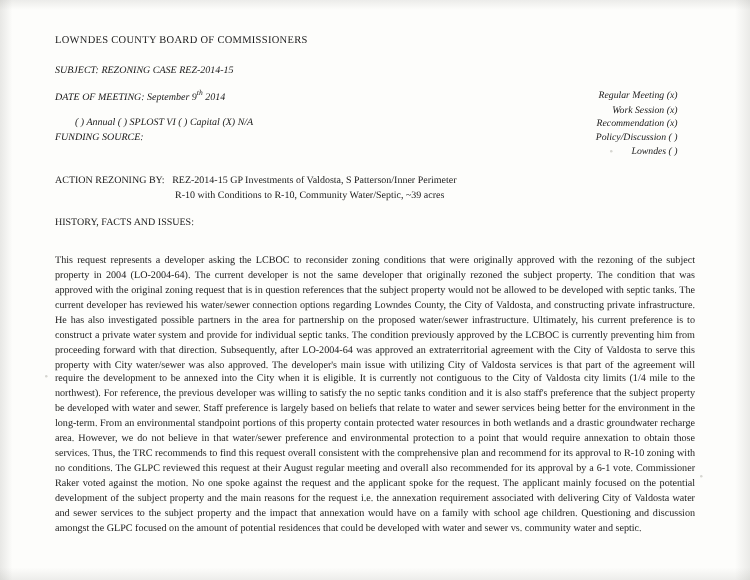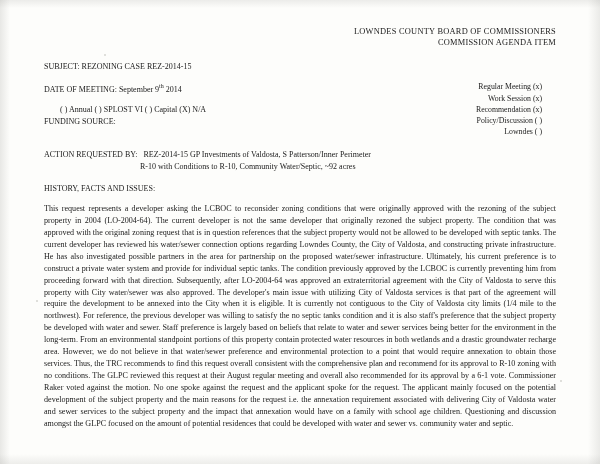--- a/index.html
+++ b/index.html
@@ -52,32 +52,33 @@
     pointer-events: none;
   }
   .speck {
     position: absolute;
     background: rgba(140,140,130,0.35);
     border-radius: 50%;
     pointer-events: none;
   }
 
   .doc-title {
-    text-align: right;
+    text-align: left;
     font-size: 8.4px;
     letter-spacing: 0.25px;
     line-height: 11px;
     margin: 0 0 2px 0;
   }
   .doc-title div { white-space: nowrap; }
 
   .meta {
     margin-top: 13px;
     font-size: 8px;
     line-height: 11.4px;
+    font-style: italic;
   }
   .meta-line {
     display: block;
     white-space: nowrap;
   }
   .meta-row {
     display: flex;
     justify-content: space-between;
     align-items: flex-start;
   }
@@ -106,21 +107,21 @@
     white-space: nowrap;
   }
   .action-label { }
 
   .history {
     margin-top: 12px;
     font-size: 8px;
   }
 
   .body-text {
-    margin-top: 10px;
+    margin-top: 20px;
     font-size: 8.1px;
     line-height: 11.9px;
     text-align: justify;
     text-justify: inter-word;
     hyphens: none;
   }
 
   sup { font-size: 6px; vertical-align: super; }
 </style>
 </head>
@@ -132,21 +133,20 @@
   <div class="scan-edge-right"></div>
   <div class="scan-edge-top"></div>
   <div class="scan-edge-bottom"></div>
   <div class="speck" style="left:104px; top:54px; width:2px; height:2px;"></div>
   <div class="speck" style="left:488px; top:120px; width:2px; height:2px;"></div>
   <div class="speck" style="left:36px; top:300px; width:2px; height:2px;"></div>
   <div class="speck" style="left:560px; top:380px; width:2px; height:2px;"></div>
 
   <div class="doc-title">
     <div>LOWNDES COUNTY BOARD OF COMMISSIONERS</div>
-    <div>COMMISSION AGENDA ITEM</div>
   </div>
 
   <div class="meta">
     <span class="meta-line">SUBJECT:  REZONING CASE REZ-2014-15</span>
     <div style="height:9px;"></div>
     <div class="meta-row">
       <div class="meta-left">
         <span class="meta-line"><span>DATE OF MEETING: September 9</span><sup>th</sup><span> 2014</span></span>
         <div style="height:9px;"></div>
         <span class="meta-line indent-1">(  ) Annual      (  ) SPLOST VI    (  ) Capital     (X)  N/A</span>
@@ -156,21 +156,21 @@
         <span class="meta-line">Regular Meeting (x)</span>
         <span class="meta-line">Work Session (x)</span>
         <span class="meta-line">Recommendation (x)</span>
         <span class="meta-line">Policy/Discussion (  )</span>
         <span class="meta-line">Lowndes (  )</span>
       </div>
     </div>
   </div>
 
   <div class="action">
-    <div class="action-head"><span class="action-label">ACTION REQUESTED BY:</span>&nbsp;&nbsp;&nbsp;<span>REZ-2014-15 GP Investments of Valdosta, S Patterson/Inner Perimeter</span></div>
-    <div class="action-sub">R-10 with Conditions to R-10, Community Water/Septic, ~92 acres</div>
+    <div class="action-head"><span class="action-label">ACTION REZONING BY:</span>&nbsp;&nbsp;&nbsp;<span>REZ-2014-15 GP Investments of Valdosta, S Patterson/Inner Perimeter</span></div>
+    <div class="action-sub">R-10 with Conditions to R-10, Community Water/Septic, ~39 acres</div>
   </div>
 
   <div class="history">HISTORY, FACTS AND ISSUES:</div>
 
   <div class="body-text">This request represents a developer asking the LCBOC to reconsider zoning conditions that were originally approved with the rezoning of the subject property in 2004 (LO-2004-64).  The current developer is not the same developer that originally rezoned the subject property.  The condition that was approved with the original zoning request that is in question references that the subject property would not be allowed to be developed with septic tanks.  The current developer has reviewed his water/sewer connection options regarding Lowndes County, the City of Valdosta, and constructing private infrastructure.  He has also investigated possible partners in the area for partnership on the proposed water/sewer infrastructure.  Ultimately, his current preference is to construct a private water system and provide for individual septic tanks.  The condition previously approved by the LCBOC is currently preventing him from proceeding forward with that direction.  Subsequently, after LO-2004-64 was approved an extraterritorial agreement with the City of Valdosta to serve this property with City water/sewer was also approved.  The developer's main issue with utilizing City of Valdosta services is that part of the agreement will require the development to be annexed into the City when it is eligible.  It is currently not contiguous to the City of Valdosta city limits (1/4 mile to the northwest).  For reference, the previous developer was willing to satisfy the no septic tanks condition and it is also staff's preference that the subject property be developed with water and sewer.  Staff preference is largely based on beliefs that relate to water and sewer services being better for the environment in the long-term.  From an environmental standpoint portions of this property contain protected water resources in both wetlands and a drastic groundwater recharge area.  However, we do not believe in that water/sewer preference and environmental protection to a point that would require annexation to obtain those services.  Thus, the TRC recommends to find this request overall consistent with the comprehensive plan and recommend for its approval to R-10 zoning with no conditions.  The GLPC reviewed this request at their August regular meeting and overall also recommended for its approval by a 6-1 vote.  Commissioner Raker voted against the motion.  No one spoke against the request and the applicant spoke for the request.  The applicant mainly focused on the potential development of the subject property and the main reasons for the request i.e. the annexation requirement associated with delivering City of Valdosta water and sewer services to the subject property and the impact that annexation would have on a family with school age children.  Questioning and discussion amongst the GLPC focused on the amount of potential residences that could be developed with water and sewer vs. community water and septic.</div>
 
 </div>
 
 </body></html>

